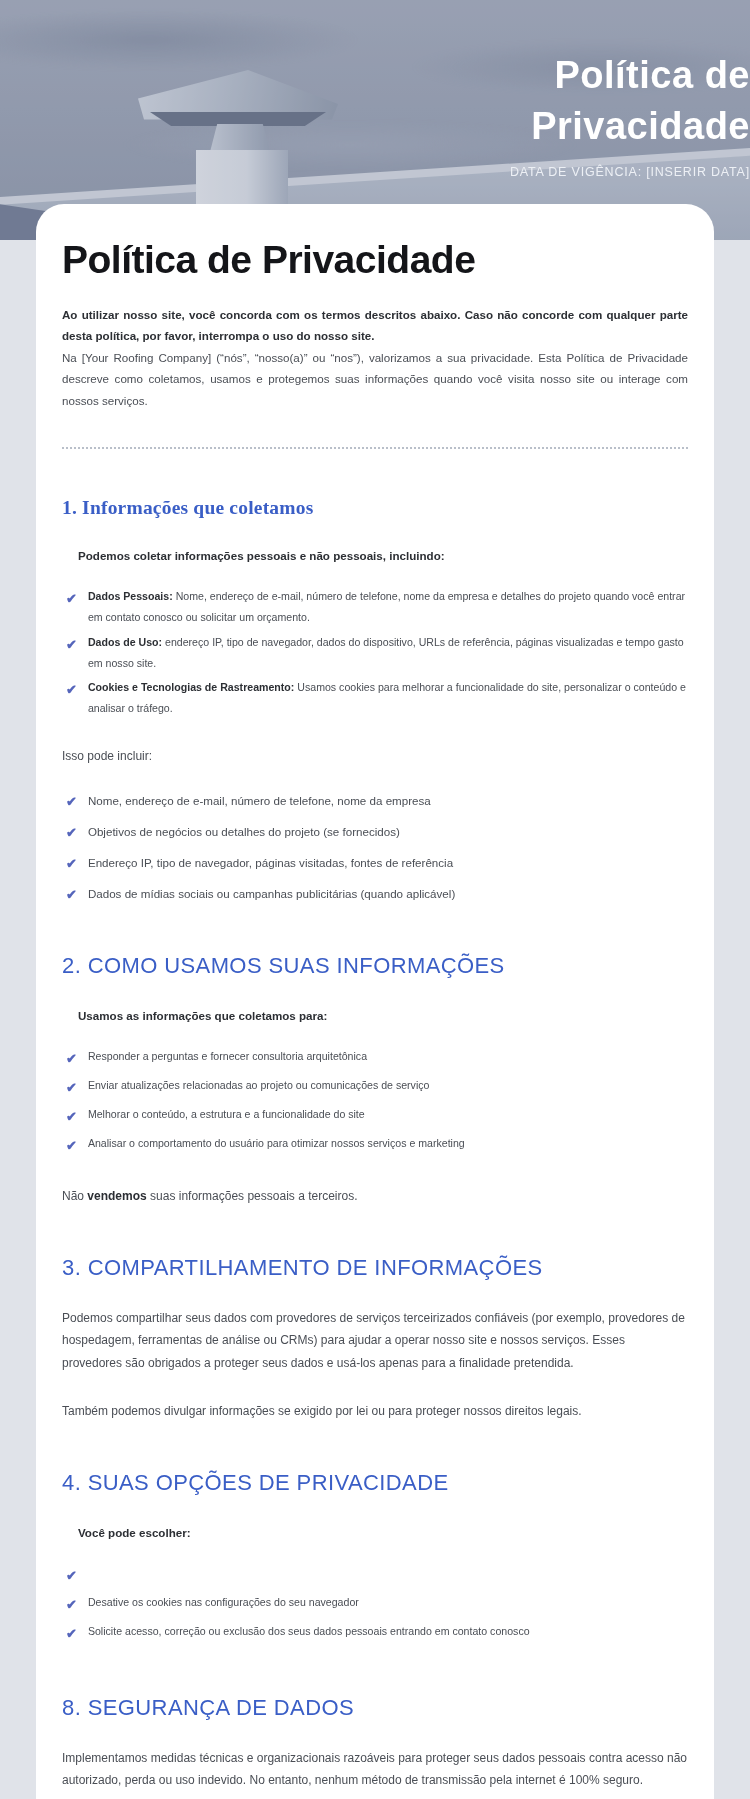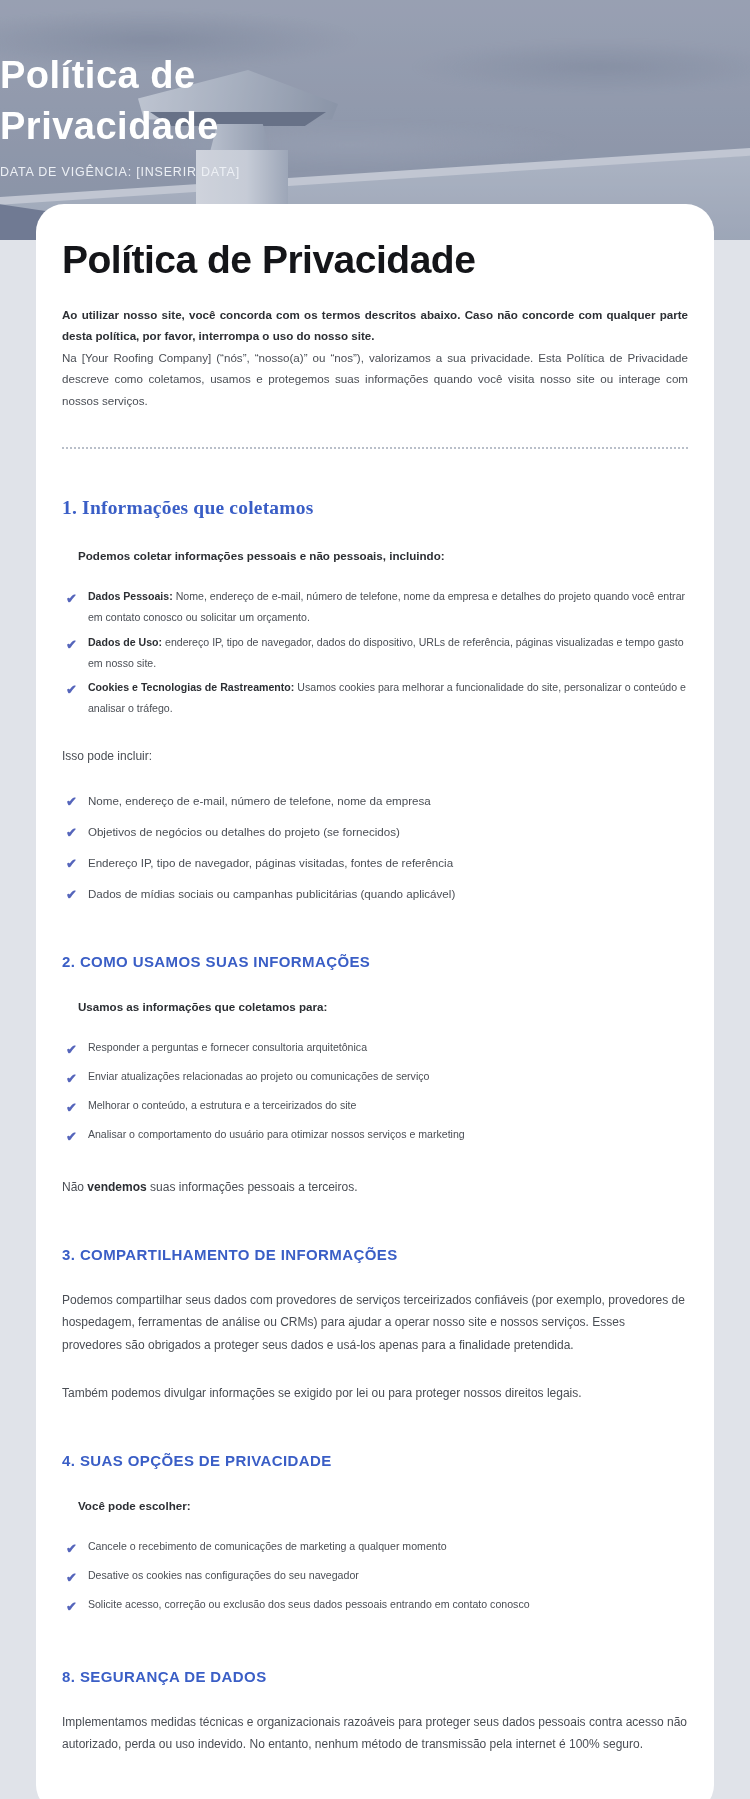--- a/index.html
+++ b/index.html
@@ -39,21 +39,21 @@
     clip-path:polygon(55% 0,100% 55%,97% 80%,3% 80%,0 46%);}
   .vent-cap-shadow{position:absolute; left:150px; top:112px; width:176px; height:14px;
     background:#5f6a80;
     clip-path:polygon(0 0,100% 0,88% 100%,12% 100%);}
   .vent-neck{position:absolute; left:210px; top:124px; width:60px; height:28px;
     background:linear-gradient(90deg,#cfd6e0,#97a2b4);
     clip-path:polygon(12% 0,88% 0,100% 100%,0 100%);}
   .vent-body{position:absolute; left:196px; top:150px; width:92px; height:66px;
     background:linear-gradient(90deg,#eef1f5 0%,#e2e7ee 55%,#a9b3c3 100%);}
   .hero::after{content:""; position:absolute; inset:0; background:rgba(124,134,156,.28);}
-  .hero-content{position:relative; z-index:2; text-align:left; padding-top:50px;}
+  .hero-content{position:relative; z-index:2; text-align:right; padding-top:50px;}
   .hero-title{
     margin:0; color:#ffffff; font-size:38px; font-weight:600; line-height:1.33; letter-spacing:.5px;
   }
   .hero-date{
     margin:14px 0 0; color:#edf0f5; font-size:12.5px; letter-spacing:.8px; font-weight:400;
   }
 
   
   .card{
     position:relative; z-index:3;
@@ -65,21 +65,21 @@
   }
   .card-title{
     margin:0 0 22px 0; color:#141519; font-size:39px; font-weight:700; letter-spacing:-0.5px;
   }
   .intro{margin:0; font-size:11.6px; line-height:1.85; color:#4a4e55; text-align:justify;}
   .intro.bold{font-weight:700; color:#2c2f34;}
   .divider{border:none; border-top:2px dotted #b9bfc9; margin:36px 0 0 0;}
 
   .section{margin-top:48px;}
   .sec-h{
-    margin:0; color:#3a5ec6; font-weight:700; letter-spacing:.4px; font-size:15px;
+    margin:0; color:#3a5ec6; font-weight:400; letter-spacing:.4px; font-size:22px;
   }
   .sec-h.plain{font-size:19.5px; font-weight:600; letter-spacing:.2px;font-family:Liberation Serif, serif;}
   .lead{margin:30px 0 0 16px; font-size:11.6px; font-weight:700; color:#2c2f34;}
   .para{margin:26px 0 0 0; font-size:12px; line-height:1.85; color:#4a4e55;}
   .para strong{color:#2c2f34;}
   .checklist{list-style:none; margin:24px 0 0 0; padding:0;}
   .checklist li{display:flex; align-items:flex-start; gap:11px; margin-top:11px;
     font-size:11.6px; line-height:1.55; color:#4a4e55; padding-left:4px;}
   .checklist.small li{font-size:10.6px; line-height:2.0; margin-top:3px;}
   .checklist .check{flex:0 0 auto; color:#5565bb; font-size:13px; line-height:inherit; font-weight:700;}
@@ -157,41 +157,40 @@
             <li>
               <span class="check">✔</span>
               <span><span>Responder a perguntas e fornecer consultoria arquitetônica</span></span>
             </li>
             <li>
               <span class="check">✔</span>
               <span><span>Enviar atualizações relacionadas ao projeto ou comunicações de serviço</span></span>
             </li>
             <li>
               <span class="check">✔</span>
-              <span><span>Melhorar o conteúdo, a estrutura e a terceirizados do site</span></span>
+              <span><span>Melhorar o conteúdo, a estrutura e a funcionalidade do site</span></span>
             </li>
             <li>
               <span class="check">✔</span>
               <span><span>Analisar o comportamento do usuário para otimizar nossos serviços e marketing</span></span>
             </li>
           </ul>
           <p class="para"><span>Não </span><strong>vendemos</strong><span> suas informações pessoais a terceiros.</span></p>
         </section>
         <section class="section">
           <h3 class="sec-h caps">3. COMPARTILHAMENTO DE INFORMAÇÕES</h3>
           <p class="para">Podemos compartilhar seus dados com provedores de serviços terceirizados confiáveis (por exemplo, provedores de hospedagem, ferramentas de análise ou CRMs) para ajudar a operar nosso site e nossos serviços. Esses provedores são obrigados a proteger seus dados e usá-los apenas para a finalidade pretendida.</p>
           <p class="para">Também podemos divulgar informações se exigido por lei ou para proteger nossos direitos legais.</p>
         </section>
         <section class="section">
           <h3 class="sec-h caps">4. SUAS OPÇÕES DE PRIVACIDADE</h3>
           <p class="lead">Você pode escolher:</p>
           <ul class="checklist small">
             <li>
               <span class="check">✔</span>
-              <span><span>Cancele o recebimento de comunicações de marketing a qualquer momento</span></span>
             </li>
             <li>
               <span class="check">✔</span>
               <span><span>Desative os cookies nas configurações do seu navegador</span></span>
             </li>
             <li>
               <span class="check">✔</span>
               <span><span>Solicite acesso, correção ou exclusão dos seus dados pessoais entrando em contato conosco</span></span>
             </li>
           </ul>

